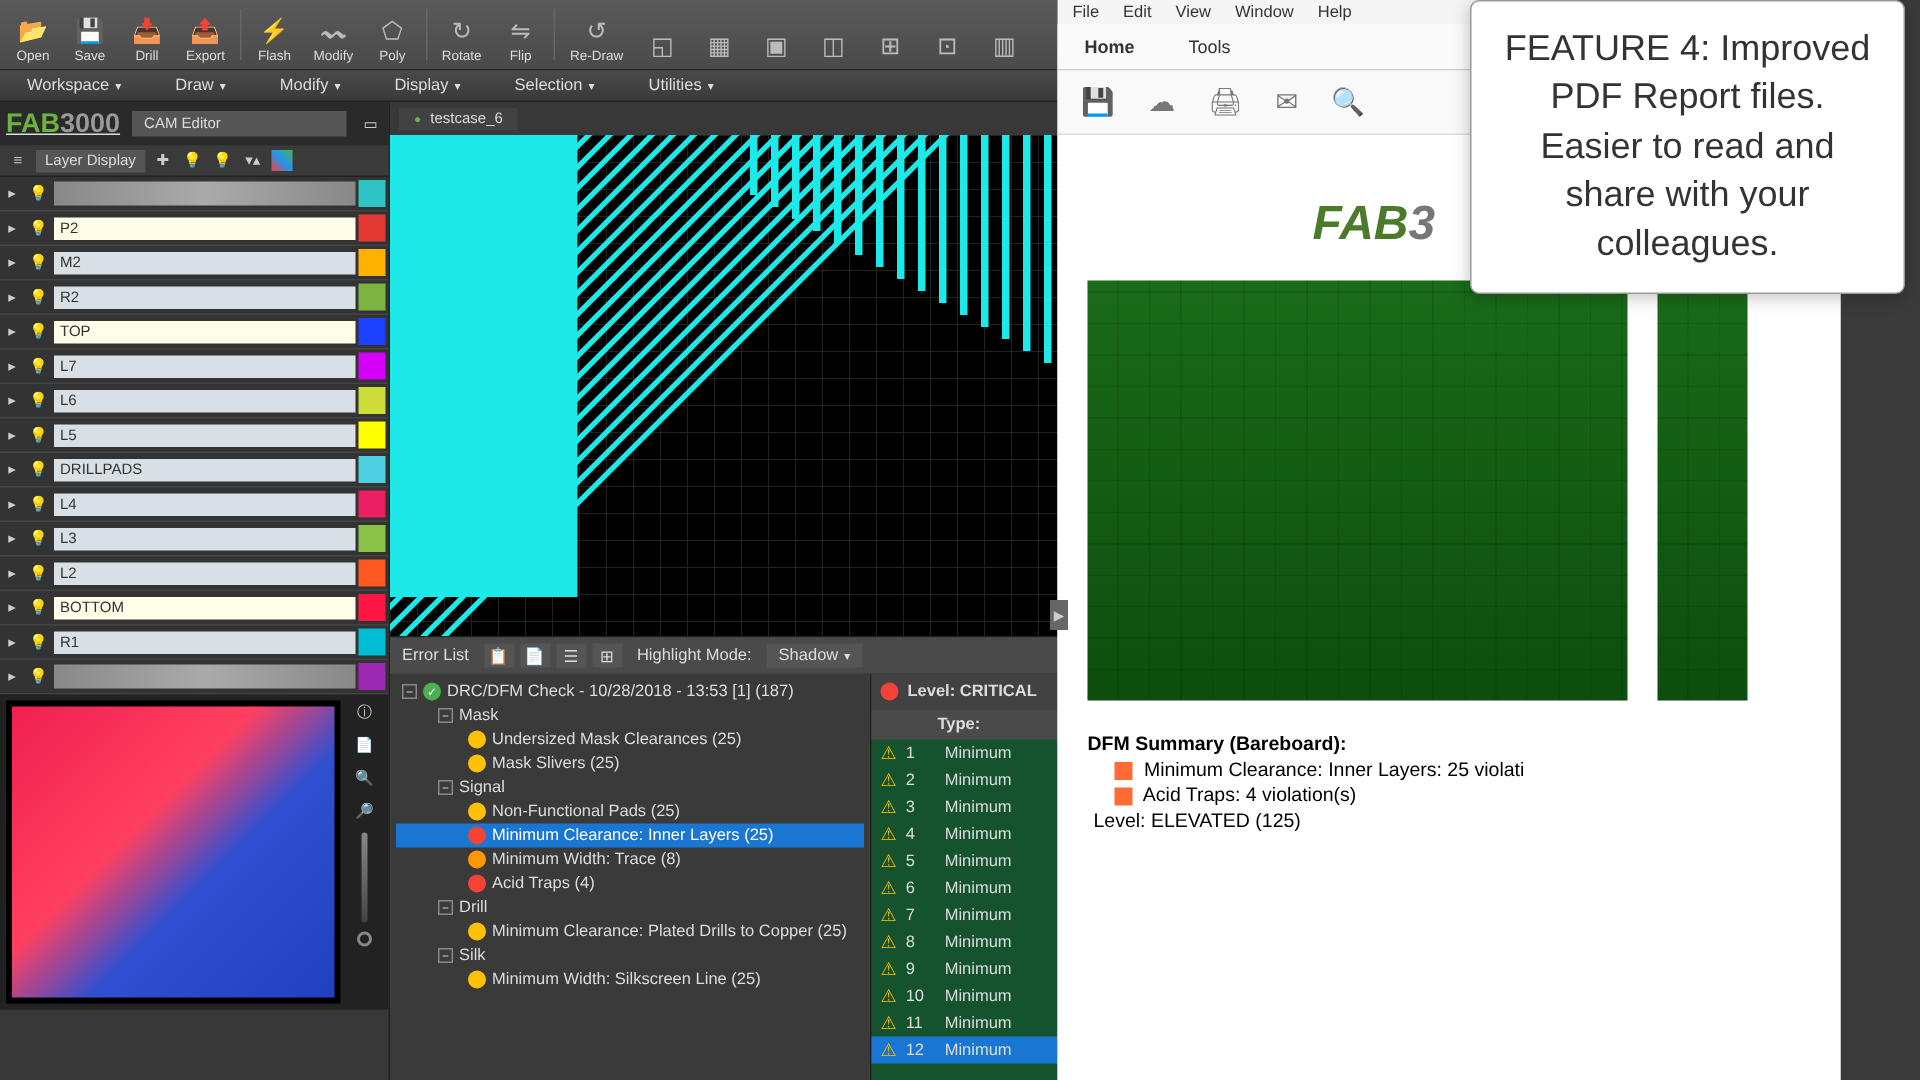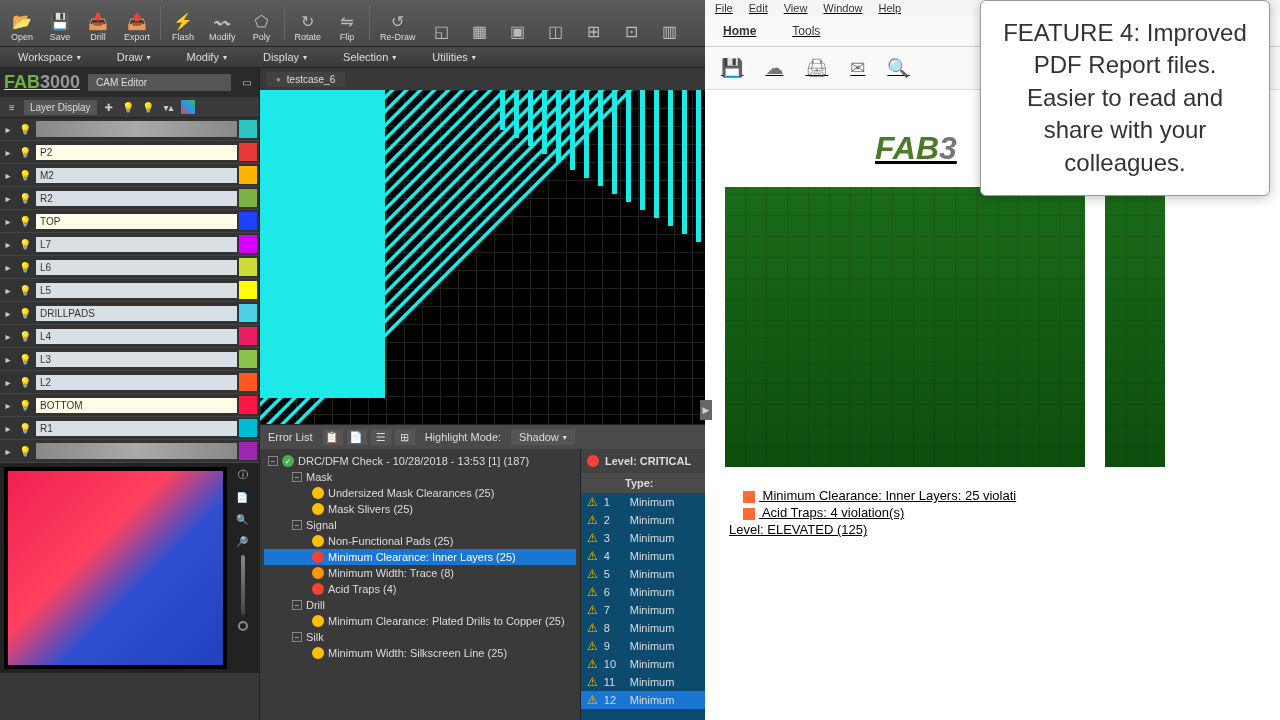--- a/index.html
+++ b/index.html
@@ -48,26 +48,26 @@
 .hlmode::after { content:'▾'; font-size:8px; }
 .err-body { display:flex; flex:1; overflow:hidden; }
 .tree { width:320px; background:#3a3a3a; overflow-y:auto; padding:4px; font-size:11px; }
 .tree-node { padding:2px 4px; display:flex; align-items:center; gap:4px; }
 .tree-child { padding-left:28px; }
 .tree-grandchild { padding-left:48px; }
 .dot { width:12px; height:12px; border-radius:50%; display:inline-block; }
 .dot.y { background:#ffc107; } .dot.o { background:#ff9800; } .dot.r { background:#f44336; }
 .tree-node.selected { background:#1976d2; color:#fff; }
 .boxm { width:10px; height:10px; border:1px solid #888; display:inline-flex; align-items:center; justify-content:center; font-size:8px; }
-.detail { flex:1; background:#0c4a6e; border-left:1px solid #222; display:flex; flex-direction:column; }
+.detail { flex:1; background:#14532d; border-left:1px solid #222; display:flex; flex-direction:column; }
 .det-head { display:flex; align-items:center; padding:6px; gap:6px; background:#424242; }
 .det-hdr { display:flex; background:#4a4a4a; padding:4px; font-weight:bold; }
 .det-row { display:flex; padding:2px 6px; align-items:center; gap:6px; }
 .warn-ico { color:#ffc107; font-size:12px; }
-.pdf-viewer { position:absolute; left:705px; top:0; width:575px; height:720px; background:#f5f5f5; display:flex; flex-direction:column; font-size:12px;text-decoration:underline; }
+.pdf-viewer { position:absolute; left:705px; top:0; width:522px; height:720px; background:#f5f5f5; display:flex; flex-direction:column; font-size:12px; }
 .pdf-menu { display:flex; gap:16px; padding:2px 10px; font-size:11px; color:#333; }
 .pdf-tabs { display:flex; background:#fafafa; border-bottom:1px solid #ccc; }
 .pdf-tab { padding:8px 18px; cursor:pointer; color:#333; }
 .pdf-tab.active { font-weight:bold; }
 .pdf-tab2 { padding:8px 12px; color:#666; margin-left:auto; }
 .pdf-tools { display:flex; padding:10px 16px; gap:22px; border-bottom:1px solid #ddd; background:#f9f9f9; }
 .pdf-tool { color:#777; font-size:18px; cursor:pointer; }
 .pdf-content { flex:1; background:#fff; overflow:hidden; padding:20px; position:relative; }
 .pdf-logo { font-size:32px; font-weight:bold; font-style:italic; margin:20px 0 10px 150px; }
 .pdf-logo .g { color:#4a7a2a; } .pdf-logo .d { color:#777; }
@@ -455,20 +455,21 @@
     <span class="pdf-tool">✉</span>
     <span class="pdf-tool">🔍</span>
   </div>
   <div class="pdf-content">
     <div class="pdf-logo"><span class="g">FAB</span><span class="d">3</span></div>
     <div class="pcb-imgs">
       <div class="pcb-img"></div>
       <div class="pcb-img" style="width:60px"></div>
     </div>
     <div class="dfm-sum">
+      <div class="dfm-line" style="font-weight:bold">DFM Summary (Bareboard):</div>
       <div id="dfmlines">
           <div class="dfm-line" style="padding-left: 18px;"><span class="sq" style="background:#ff6b35"></span> Minimum Clearance: Inner Layers: 25 violati</div>
           <div class="dfm-line" style="padding-left: 18px;"><span class="sq" style="background:#ff6b35"></span> Acid Traps: 4 violation(s)</div>
           <div class="dfm-line" style="padding-left: 4px;"> Level: ELEVATED (125)</div>
         </div>
     </div>
   </div>
 </div>
 
 <div class="callout">FEATURE 4: Improved PDF Report files. Easier to read and share with your colleagues.</div>

